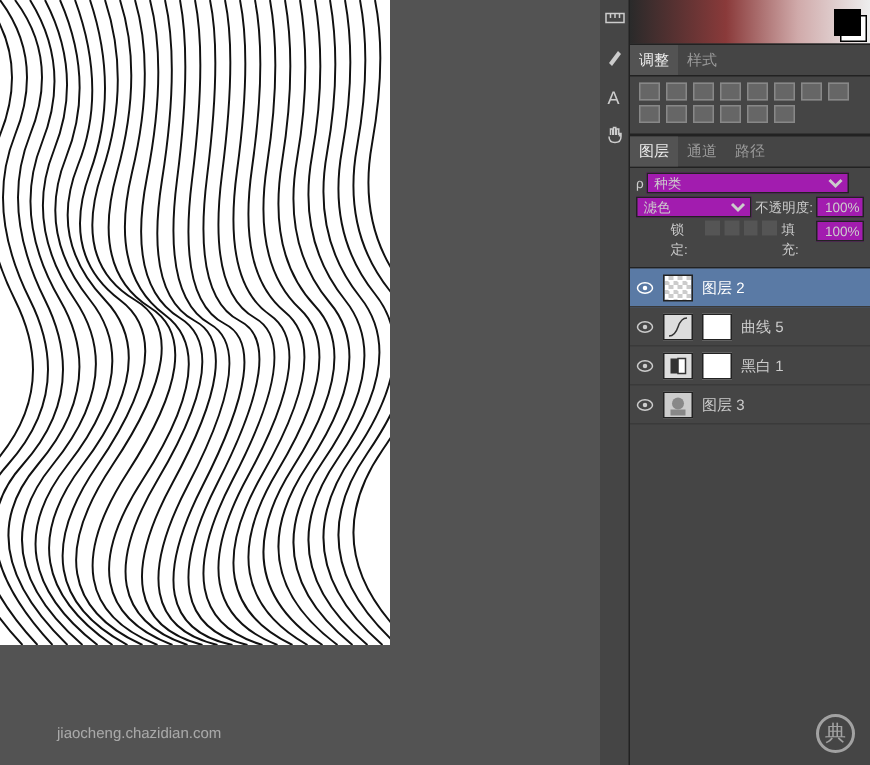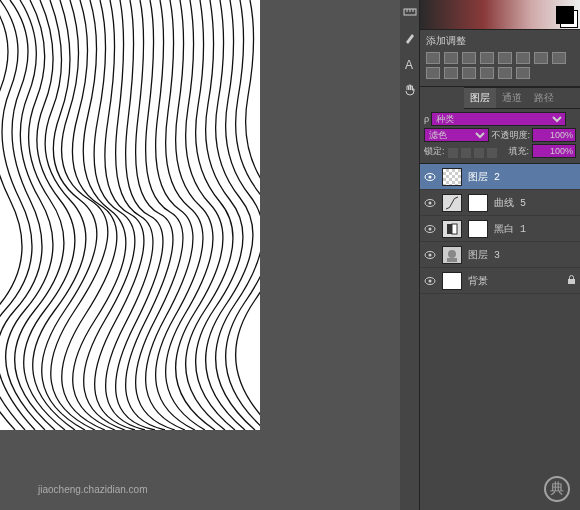--- a/index.html
+++ b/index.html
@@ -20,44 +20,44 @@
 
 .panel-tabs { display: flex; border-bottom: 1px solid #222; }
 .panel-tabs span { padding: 3px 6px; font-size: 10px; color: #999; }
 .panel-tabs span.active { background: #535353; color: #eee; }
 
 .adj-section { padding: 4px 6px; border-bottom: 1px solid #222; }
 .adj-section .adj-title { font-size: 10px; color: #ccc; margin-bottom: 4px; }
 .adj-row { display: flex; gap: 4px; margin-bottom: 3px; }
 .adj-row .ico { width: 14px; height: 12px; background: #666; border: 1px solid #888; }
 
-.layer-tabs { display: flex; border-bottom: 1px solid #222; border-top: 1px solid #222; margin-left: 44px; }
+.layer-tabs { display: flex; border-bottom: 1px solid #222; border-top: 1px solid #222; }
 .layer-tabs span { padding: 3px 6px; font-size: 10px; color: #999; }
 .layer-tabs span.active { background: #535353; color: #eee; }
 
 .layer-controls { padding: 3px 4px; border-bottom: 1px solid #222; }
 .ctrl-row { display: flex; align-items: center; gap: 2px; font-size: 9px; margin-bottom: 2px; }
 .ctrl-row select, .ctrl-row input { background: #a21caf; color: #ccc; border: 1px solid #222; font-size: 9px; height: 14px; }
 .ctrl-row select { flex: 1; }
-.ctrl-row .pct { width: 44px; text-align: right; padding-right: 2px; }
-.lock-row { display: flex; align-items: flex-end; gap: 3px; font-size: 9px; }
+.ctrl-row .pct { width: 32px; text-align: right; padding-right: 2px; }
+.lock-row { display: flex; align-items: flex-start; gap: 3px; font-size: 9px; margin-left: 23px; }
 .lock-row .lico { width: 10px; height: 10px; background: #555; }
 
 .layer-list { }
 .layer-item { display: flex; align-items: center; height: 26px; border-bottom: 1px solid #3a3a3a; padding: 0 4px; gap: 6px; }
 .layer-item.selected { background: #5a7aa5; color: #fff; }
 .eye { width: 12px; height: 12px; display: flex; align-items: center; justify-content: center; }
 .eye svg { width: 12px; height: 10px; }
 .thumb { width: 20px; height: 18px; background: #888; border: 1px solid #222; display: flex; align-items: center; justify-content: center; font-size: 8px; }
 .thumb.adj { background: #ddd; }
 .thumb.checker { background: repeating-conic-gradient(#ccc 0 25%, #fff 0 50%) 0 0/6px 6px; }
 .thumb.white { background: #fff; }
 .thumb.face { background: #ccc; }
 .mask { width: 20px; height: 18px; background: #fff; border: 1px solid #222; }
-.layer-name { font-size: 10px; font-family: Liberation Mono, monospace; }
+.layer-name { font-size: 10px; }
 
 .watermark { position: absolute; left: 0; bottom: 0; width: 100%; display: flex; align-items: center; justify-content: space-between; padding: 8px 10px; color: rgba(255,255,255,0.5); font-size: 16px; font-family: sans-serif; }
 .watermark .sub { font-size: 10px; display: block; margin-left: 28px; }
 .wm-logo { width: 26px; height: 26px; border: 2px solid rgba(255,255,255,0.5); border-radius: 50%; display: flex; align-items: center; justify-content: center; font-size: 14px; }
 </style>
 </head>
 <body>
 
 <div class="canvas-area">
   <svg viewBox="0 0 260 430">
@@ -130,23 +130,26 @@
   </div>
 </div>
 
 <div class="right-panel">
 
   <div class="color-pick">
     <div class="swatch swatch-fore"></div>
     <div class="swatch swatch-back"></div>
   </div>
 
+  <div class="panel-tabs">
+    <span class="active">调整</span>
+    <span>样式</span>
+  </div>
 
   <div class="adj-section">
-    <div class="adj-title">添加调整</div>
     <div class="adj-row">
       <div class="ico"></div>
       <div class="ico"></div>
       <div class="ico"></div>
       <div class="ico"></div>
       <div class="ico"></div>
       <div class="ico"></div>
       <div class="ico"></div>
       <div class="ico"></div>
     </div>
@@ -242,34 +245,20 @@
           </svg>
         </span>
       <div class="thumb face">
           <svg width="18" height="16" viewBox="0 0 18 16">
             <circle cx="9" cy="7" r="4" fill="#888"></circle>
             <rect x="4" y="11" width="10" height="4" fill="#888"></rect>
           </svg>
         </div>
       <span class="layer-name">图层 3</span>
     </div>
-    <div class="layer-item">
-      <span class="eye">
-          <svg viewBox="0 0 12 10">
-            <ellipse cx="6" cy="5" rx="5" ry="3.5" fill="none" stroke="#ccc"></ellipse>
-            <circle cx="6" cy="5" r="1.5" fill="#ccc"></circle>
-          </svg>
-        </span>
-      <div class="thumb white"></div>
-      <span class="layer-name">背景</span>
-      <span style="margin-left:auto"><svg width="9" height="10" viewBox="0 0 9 10">
-            <rect x="1" y="4" width="7" height="5" fill="#ccc"></rect>
-            <path d="M2.5 4 V2.5 a2 2 0 0 1 4 0 V4" fill="none" stroke="#ccc"></path>
-          </svg></span>
-    </div>
   </div>
 
 </div>
 
 <div class="watermark">
   <div>
     <span class="sub">jiaocheng.chazidian.com</span>
   </div>
   <div class="wm-logo">典</div>
 </div>

